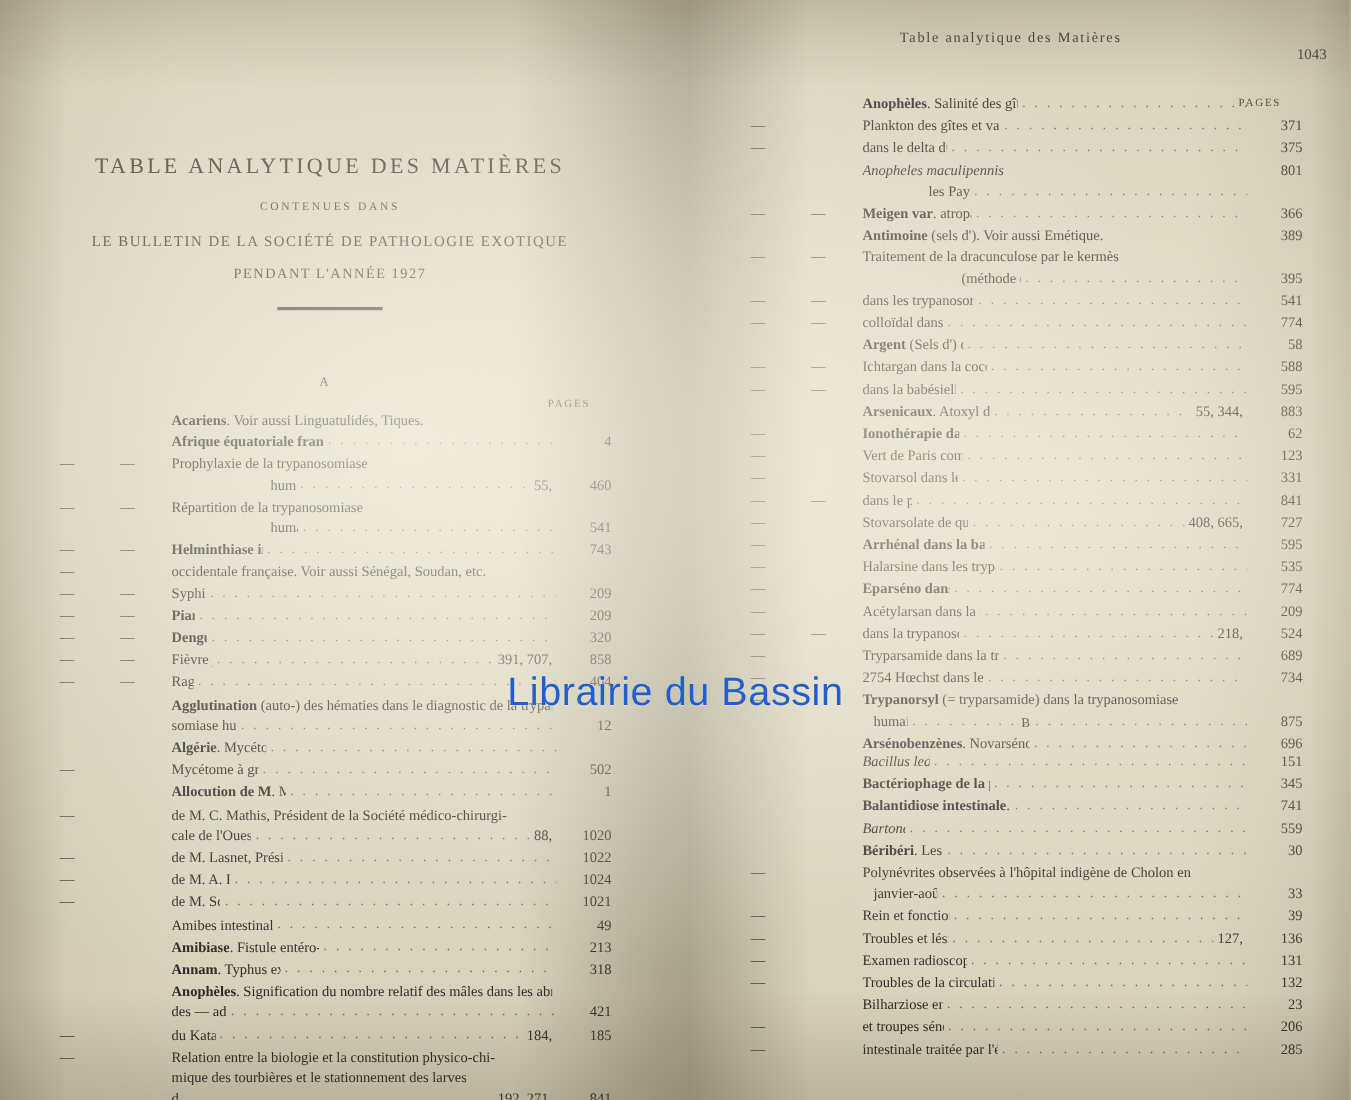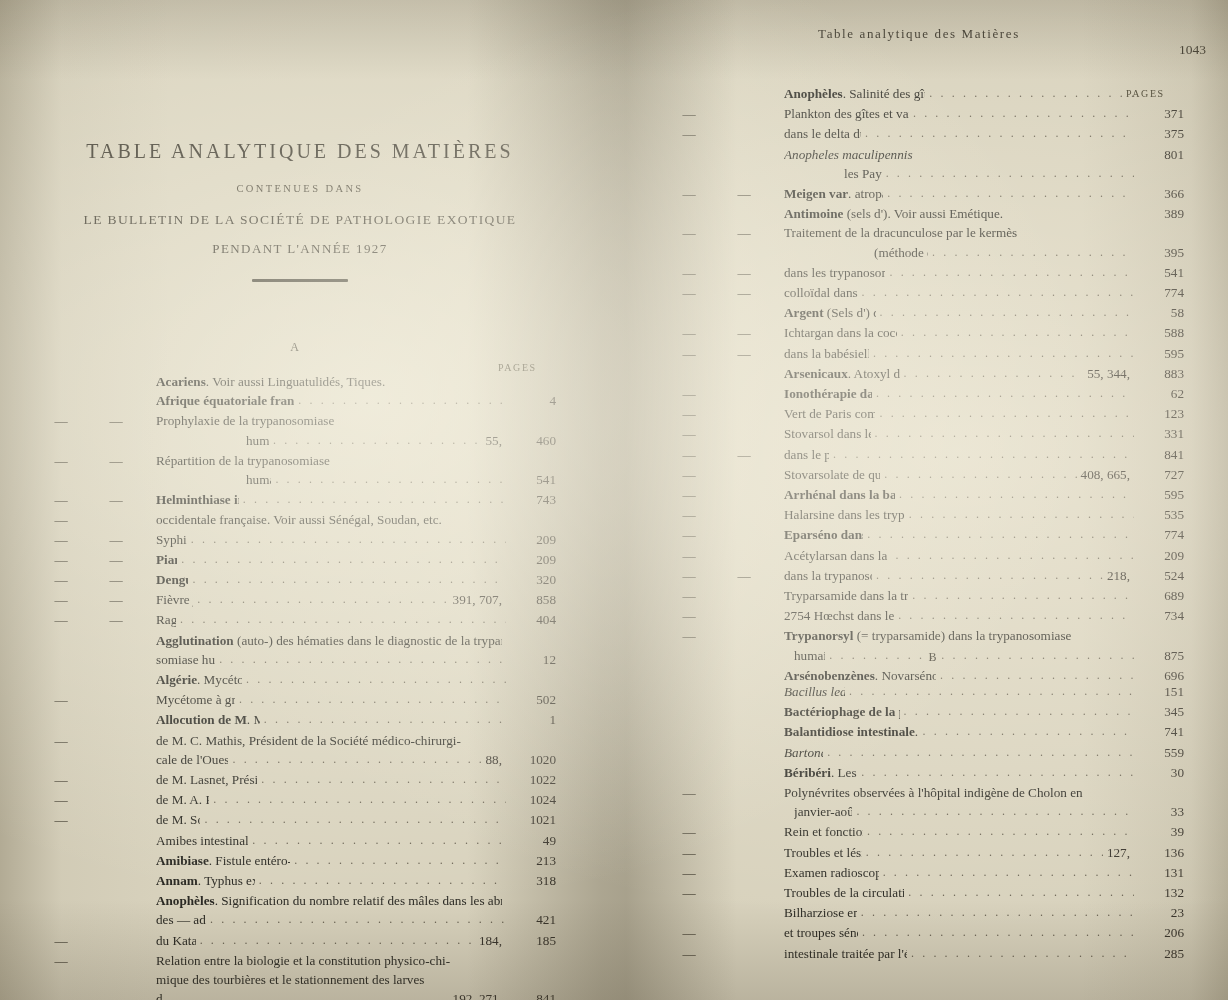--- a/index.html
+++ b/index.html
@@ -738,13 +738,14 @@
         <div class="row">
           <span class="ind dash" style="flex: 0 0 30px;">—</span>
           <span class="ind dash" style="flex: 0 0 80px;"></span>
           <span class="txt">intestinale traitée par l'émétique en lavements.</span>
           <span class="dots">. . . . . . . . . . . . . . . . . . . . . . . . . . . . . . . . . . . . . . . . </span>
           <span class="pg">285</span>
         </div>
       </div>
   </div>
 
+  <div class="watermark">Librairie du Bassin</div>
 </div>
 
 </body></html>

